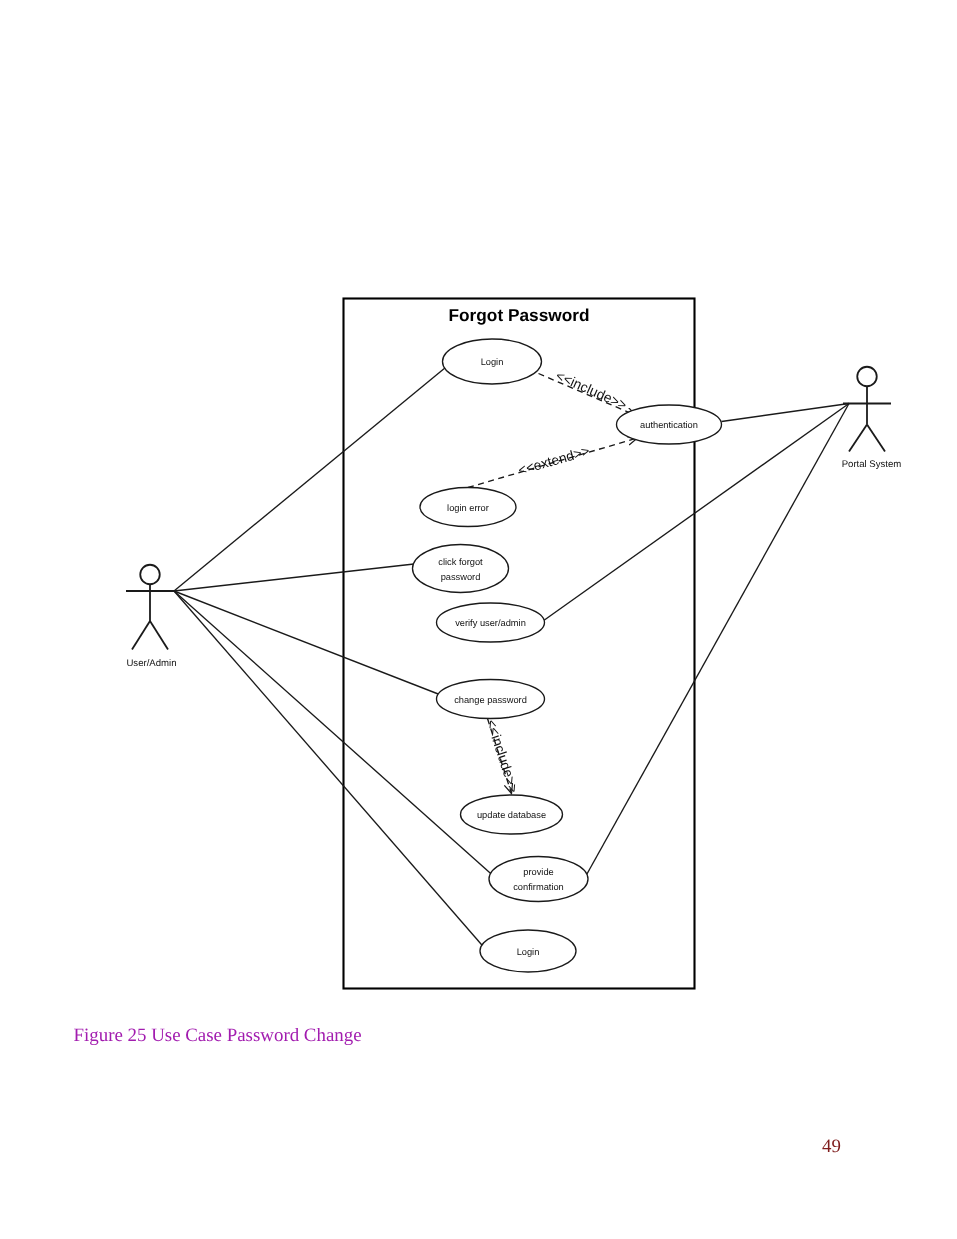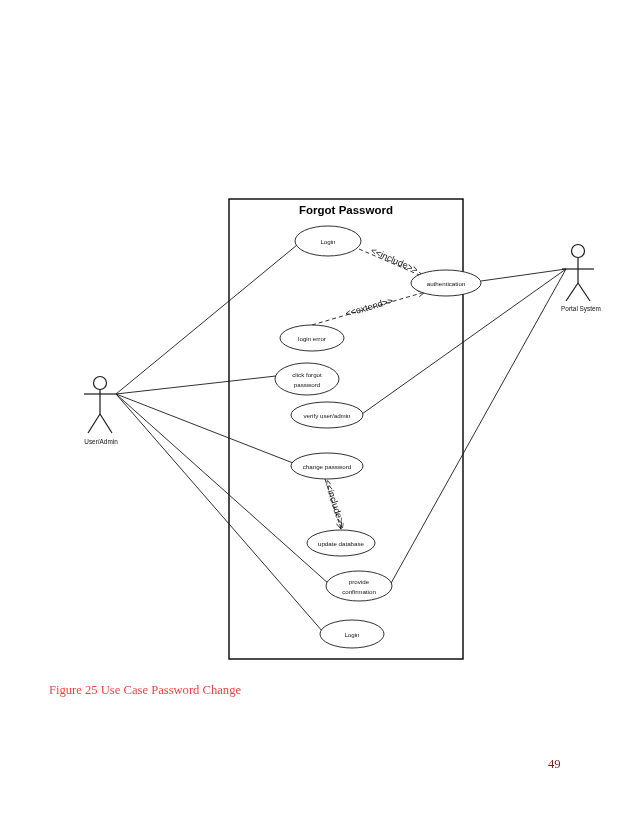--- a/index.html
+++ b/index.html
@@ -49,21 +49,21 @@
     font-weight: bold;
     fill: #000000;
     text-anchor: middle;
   }
   .fig-caption {
     position: absolute;
     left: 49px;
     top: 683px;
     font-family: "Liberation Serif", serif;
     font-size: 12.6px;
-    color: #ef4444;
+    color: #a21caf;
     white-space: nowrap;
     text-align: center;
   }
   .page-number {
     position: absolute;
     left: 548px;
     top: 757px;
     font-family: "Liberation Serif", serif;
     font-size: 12.6px;
     color: #7f1d1d;

